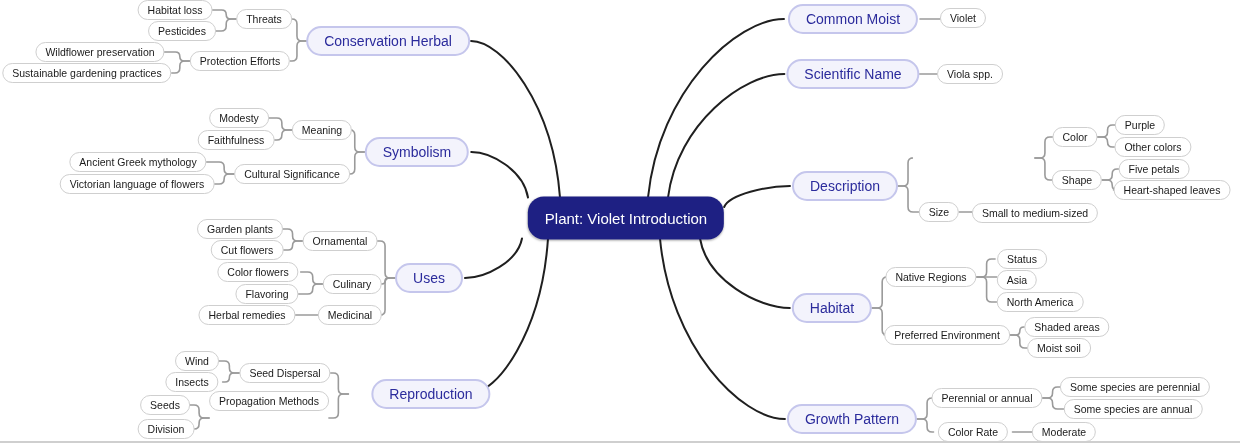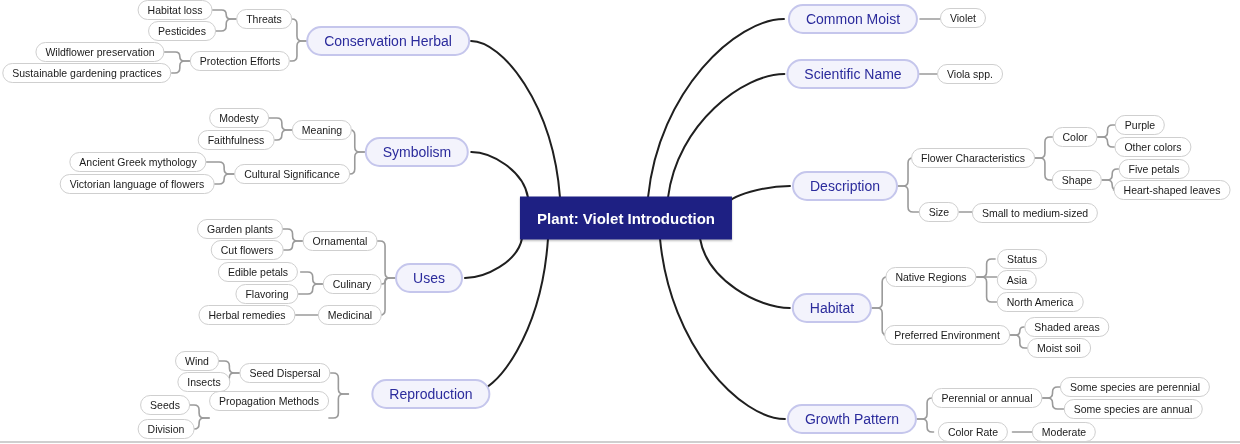--- a/index.html
+++ b/index.html
@@ -13,23 +13,22 @@
     background:var(--canvas-bg);
     font-family:"Liberation Sans","DejaVu Sans",sans-serif;
   }
   #edges{position:absolute;left:0;top:0;z-index:1;}
   .nd{
     position:absolute; z-index:2; transform:translate(-50%,-50%);
     white-space:nowrap; box-sizing:border-box; cursor:pointer;
   }
   .root{
     background:var(--root-bg); color:var(--root-text);
-    font-size:15px; padding:13px 17px; border-radius:0;
+    font-size:15px; padding:13px 17px; border-radius:16px;
     box-shadow:0 1px 2px rgba(0,0,0,.25);
-    font-weight:bold;
   }
   .topic{
     background:var(--topic-bg); color:var(--topic-text);
     border:2px solid var(--topic-border);
     font-size:14px; padding:5px 16px; border-radius:16px;
   }
   .node{
     background:var(--leaf-bg); color:var(--leaf-text);
     border:1px solid var(--leaf-border);
     font-size:10.5px; padding:3px 9px; border-radius:10px;
@@ -122,42 +121,41 @@
   <div class="nd node" id="n-modesty" style="left:239px;top:118px">Modesty</div>
   <div class="nd node" id="n-faithfulness" style="left:236px;top:140px">Faithfulness</div>
   <div class="nd node" id="n-cultural-significance" style="left:292px;top:174px">Cultural Significance</div>
   <div class="nd node" id="n-ancient-greek" style="left:138px;top:162px">Ancient Greek mythology</div>
   <div class="nd node" id="n-victorian-language" style="left:137px;top:184px">Victorian language of flowers</div>
 
   <div class="nd node" id="n-ornamental" style="left:340px;top:241px">Ornamental</div>
   <div class="nd node" id="n-garden-plants" style="left:240px;top:229px">Garden plants</div>
   <div class="nd node" id="n-cut-flowers" style="left:247px;top:250px">Cut flowers</div>
   <div class="nd node" id="n-culinary" style="left:352px;top:284px">Culinary</div>
-  <div class="nd node" id="n-edible-flowers" style="left:258px;top:272px">Edible petals</div>
+  <div class="nd node" id="n-edible-flowers" style="left:258px;top:272px">Color flowers</div>
   <div class="nd node" id="n-flavoring" style="left:267px;top:294px">Flavoring</div>
   <div class="nd node" id="n-medicinal" style="left:350px;top:315px">Medicinal</div>
   <div class="nd node" id="n-herbal-remedies" style="left:247px;top:315px">Herbal remedies</div>
 
   <div class="nd node" id="n-seed-dispersal" style="left:285px;top:373px">Seed Dispersal</div>
   <div class="nd node" id="n-wind" style="left:197px;top:361px">Wind</div>
-  <div class="nd node" id="n-insects" style="left:204px;top:382px">Insects</div>
+  <div class="nd node" id="n-insects" style="left:192px;top:382px">Insects</div>
   <div class="nd node" id="n-propagation-methods" style="left:269px;top:401px">Propagation Methods</div>
   <div class="nd node" id="n-seeds" style="left:165px;top:405px">Seeds</div>
   <div class="nd node" id="n-division" style="left:166px;top:429px">Division</div>
 
   <div class="nd topic" id="n-common-name" style="left:853px;top:19px">Common Moist</div>
   <div class="nd topic" id="n-scientific-name" style="left:853px;top:74px">Scientific Name</div>
   <div class="nd topic" id="n-description" style="left:845px;top:186px">Description</div>
   <div class="nd topic" id="n-habitat" style="left:832px;top:308px">Habitat</div>
   <div class="nd topic" id="n-growth-pattern" style="left:852px;top:419px">Growth Pattern</div>
 
   <div class="nd node" id="n-violet" style="left:963px;top:18px">Violet</div>
   <div class="nd node" id="n-viola-spp" style="left:970px;top:74px">Viola spp.</div>
 
-  <div class="nd node" id="n-flower-characteristics" style="left:973px;top:158px">Flower Characteristics</div>
   <div class="nd node" id="n-color" style="left:1075px;top:137px">Color</div>
   <div class="nd node" id="n-purple" style="left:1140px;top:125px">Purple</div>
   <div class="nd node" id="n-other-colors" style="left:1153px;top:147px">Other colors</div>
   <div class="nd node" id="n-shape" style="left:1077px;top:180px">Shape</div>
   <div class="nd node" id="n-five-petals" style="left:1154px;top:169px">Five petals</div>
   <div class="nd node" id="n-heart-shaped-leaves" style="left:1172px;top:190px">Heart-shaped leaves</div>
   <div class="nd node" id="n-size" style="left:939px;top:212px">Size</div>
   <div class="nd node" id="n-small-to-medium" style="left:1035px;top:213px">Small to medium-sized</div>
 
   <div class="nd node" id="n-native-regions" style="left:931px;top:277px">Native Regions</div>

